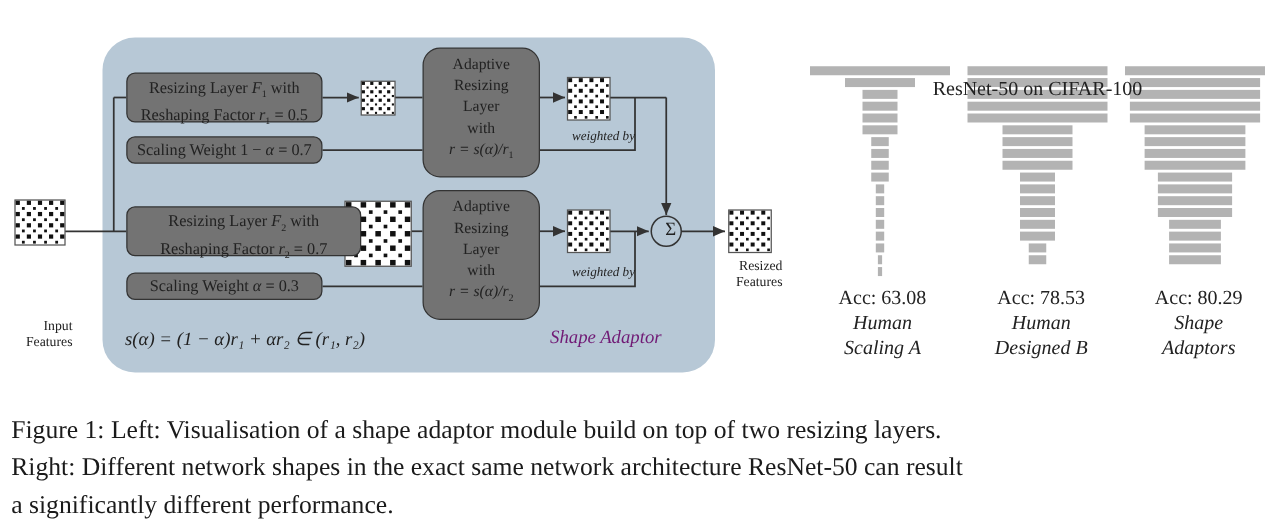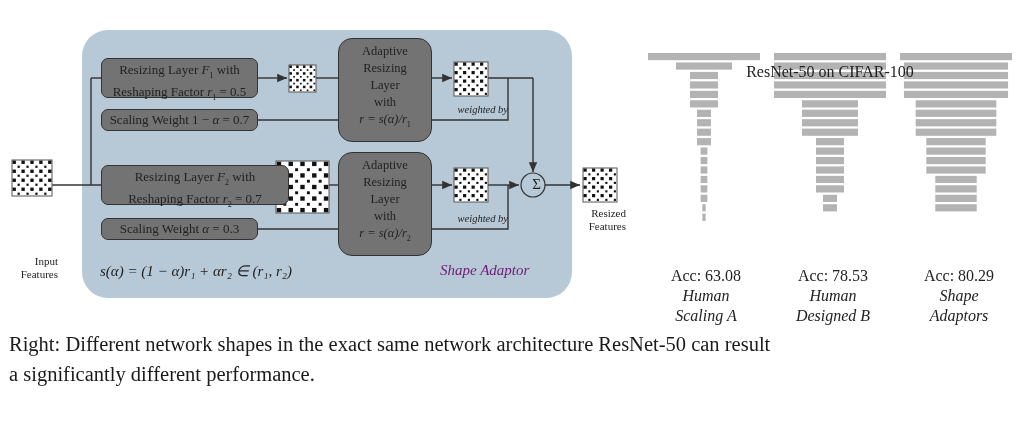--- a/index.html
+++ b/index.html
@@ -16,21 +16,21 @@
   .label { position: absolute; font-family: "Liberation Serif", serif; text-align: right; color: #222; }
   .small-italic { font-style: italic; font-size: 10.5px; }
   .formula { position: absolute; left: 100px; top: 262px; font-family: "Liberation Serif", serif;
              font-size: 15px; color: #222; }
   .shape-adaptor-title { position: absolute; left: 440px; top: 262px; font-style: italic;
              font-size: 15px; font-family: "Liberation Serif", serif; color: #701a75; }
   .chart-title { position: absolute; left: 640px; top: 27px; width: 380px; text-align: center;
                  font-family: "Liberation Serif", serif; font-size: 16px; color: #222; margin-top: 36px; }
   .col-label { position: absolute; width: 130px; text-align: center; font-family: "Liberation Serif", serif;
                color: #222; }
-  .col-acc { font-size: 16px; line-height: 20px; margin-top: 37px; }
+  .col-acc { font-size: 16px; line-height: 20px; }
   .col-name { font-size: 16px; font-style: italic; line-height: 20px; }
   .caption { position: absolute; left: 9px; top: 329px; width: 1012px; font-family: "Liberation Serif", serif;
              font-size: 20.5px; line-height: 30px; color: #1a1a1a; }
   .caption div { white-space: nowrap; }
 </style>
 </head>
 <body>
 
 <div class="panel"></div>
 
@@ -403,15 +403,16 @@
   <div class="col-name">Human</div>
   <div class="col-name">Designed B</div>
 </div>
 <div class="col-label" style="left:894px; top:229px;">
   <div class="col-acc">Acc: 80.29</div>
   <div class="col-name">Shape</div>
   <div class="col-name">Adaptors</div>
 </div>
 
 <div class="caption">
+  <div>Figure 1: Left: Visualisation of a shape adaptor module build on top of two resizing layers.</div>
   <div>Right: Different network shapes in the exact same network architecture ResNet-50 can result</div>
   <div>a significantly different performance.</div>
 </div>
 
 </body></html>

